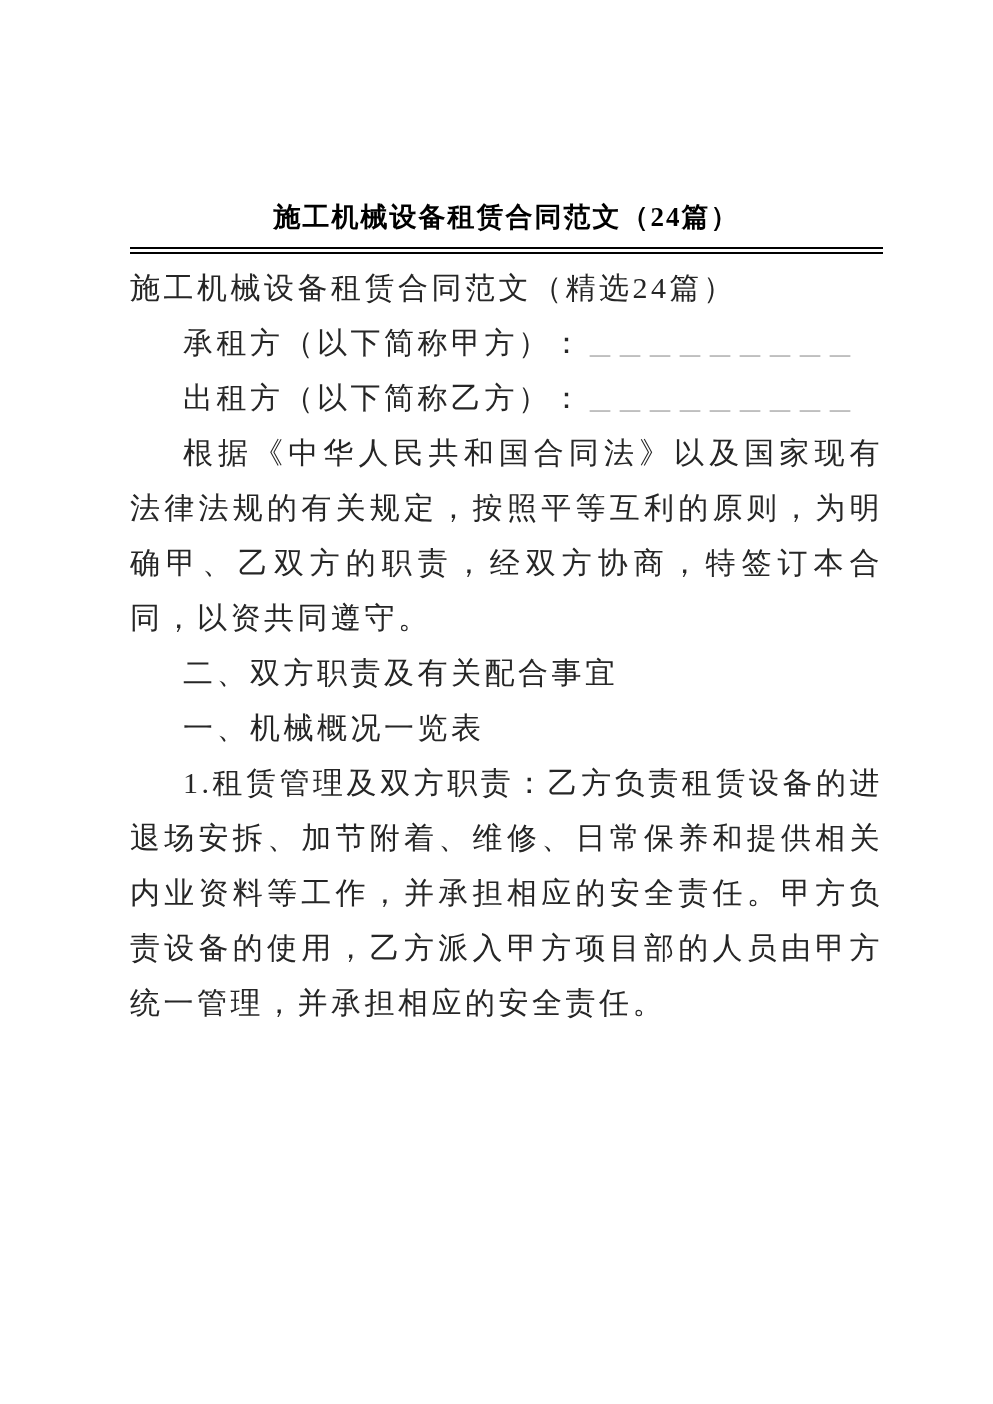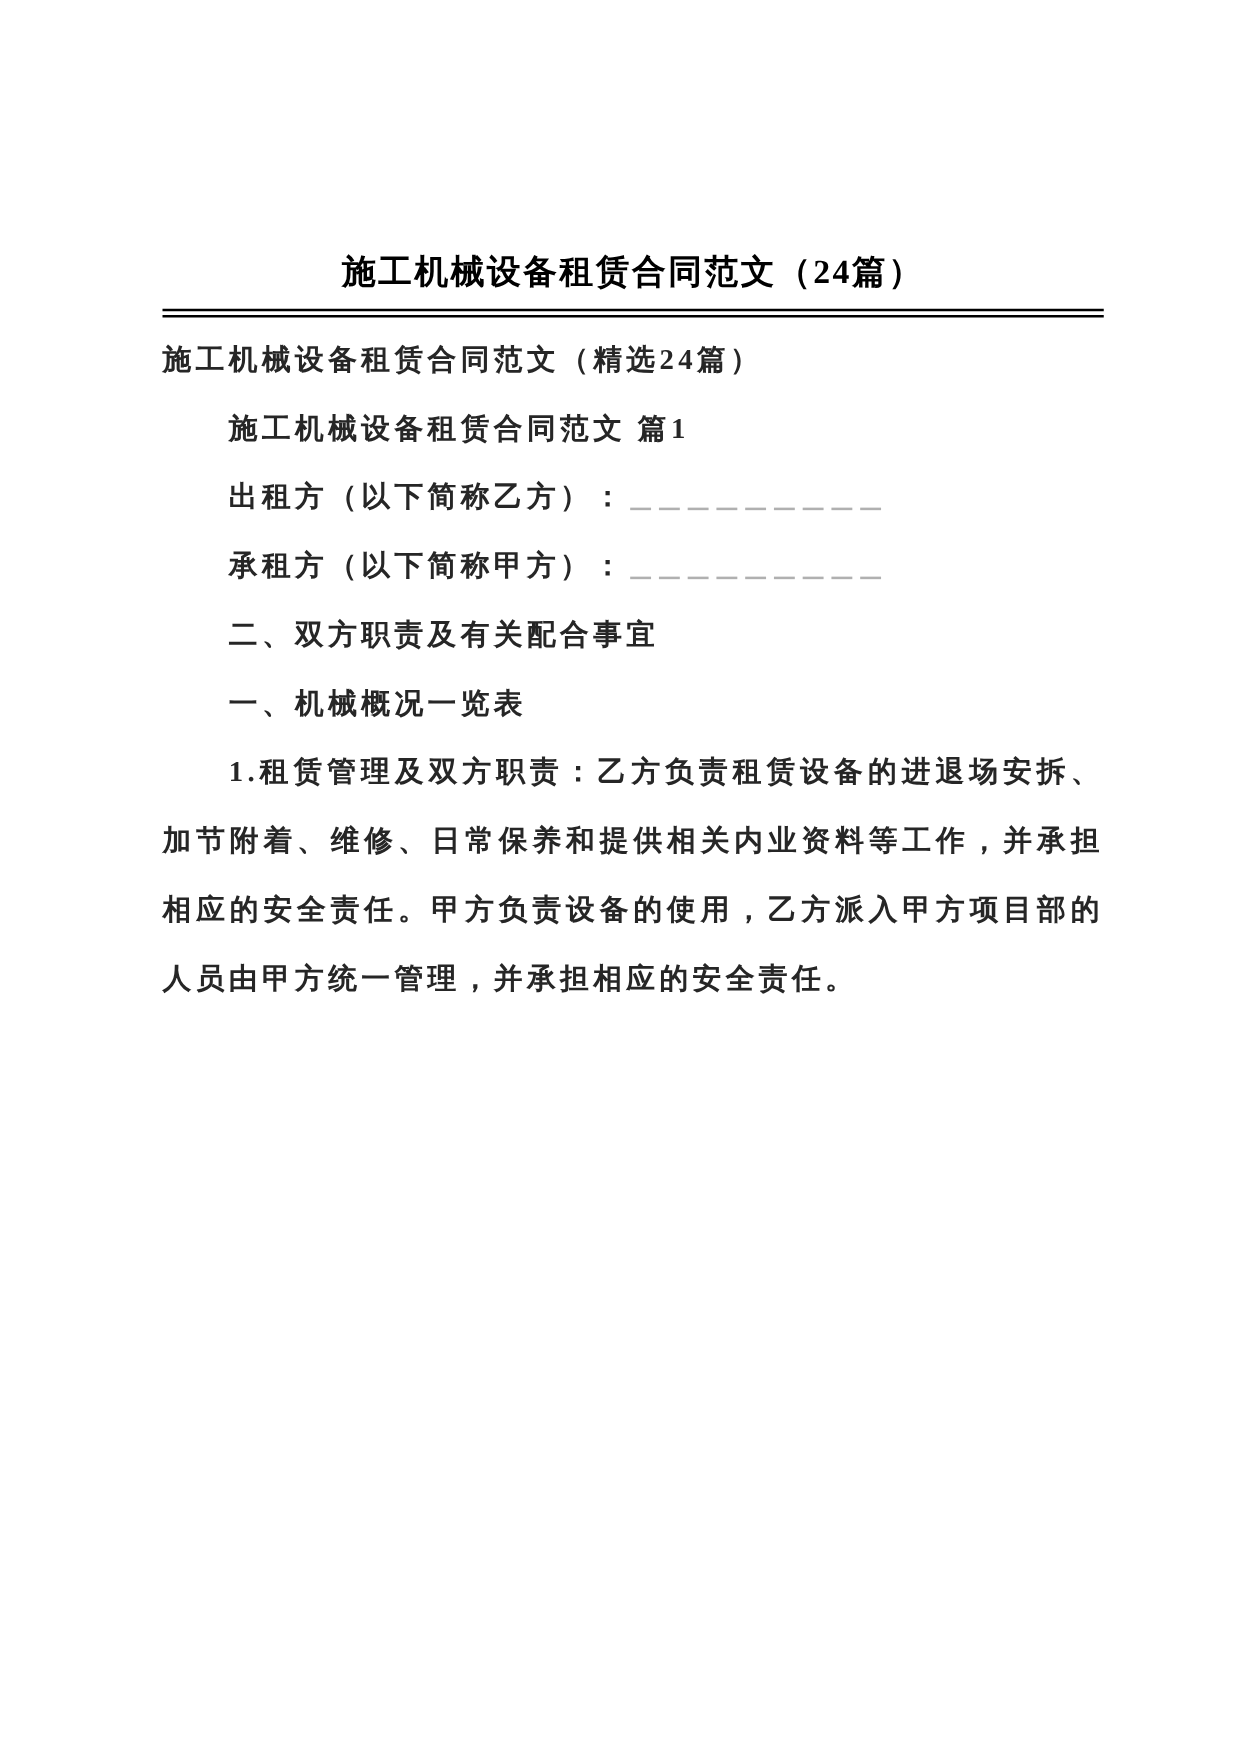--- a/index.html
+++ b/index.html
@@ -34,22 +34,22 @@
     height: 3px;
     border-top: 2px solid #000000;
     border-bottom: 2px solid #000000;
     margin-top: 13px;
   }
   .doc-body {
     margin-top: 6px;
   }
   .doc-body p {
     margin: 0;
-    font-size: 23px;
-    font-weight: bold;
+    font-size: 30px;
+    font-weight: normal;
     color: #262626;
     line-height: 55px;
     letter-spacing: 3.5px;
     text-align: justify;
     word-break: break-all;
   }
   .doc-body p.indent {
     text-indent: 53px;
   }
   .blank {
@@ -58,20 +58,20 @@
   }
 </style>
 </head>
 <body>
 
 <div class="page">
   <h1 class="doc-title">施工机械设备租赁合同范文（24篇）</h1>
   <div class="double-rule"></div>
   <div class="doc-body" id="doc-body">
       <p>施工机械设备租赁合同范文（精选24篇）</p>
-      <p class="indent">施工机械设备租赁合同范文 篇1</p>
+      <p class="indent"><span>承租方（以下简称甲方）：</span><span class="blank">＿＿＿＿＿＿＿＿＿</span></p>
       <p class="indent"><span>出租方（以下简称乙方）：</span><span class="blank">＿＿＿＿＿＿＿＿＿</span></p>
-      <p class="indent"><span>承租方（以下简称甲方）：</span><span class="blank">＿＿＿＿＿＿＿＿＿</span></p>
+      <p class="indent">根据《中华人民共和国合同法》以及国家现有法律法规的有关规定，按照平等互利的原则，为明确甲、乙双方的职责，经双方协商，特签订本合同，以资共同遵守。</p>
       <p class="indent">二、双方职责及有关配合事宜</p>
       <p class="indent">一、机械概况一览表</p>
       <p class="indent">1.租赁管理及双方职责：乙方负责租赁设备的进退场安拆、加节附着、维修、日常保养和提供相关内业资料等工作，并承担相应的安全责任。甲方负责设备的使用，乙方派入甲方项目部的人员由甲方统一管理，并承担相应的安全责任。</p>
     </div>
 </div>
 
 </body></html>

